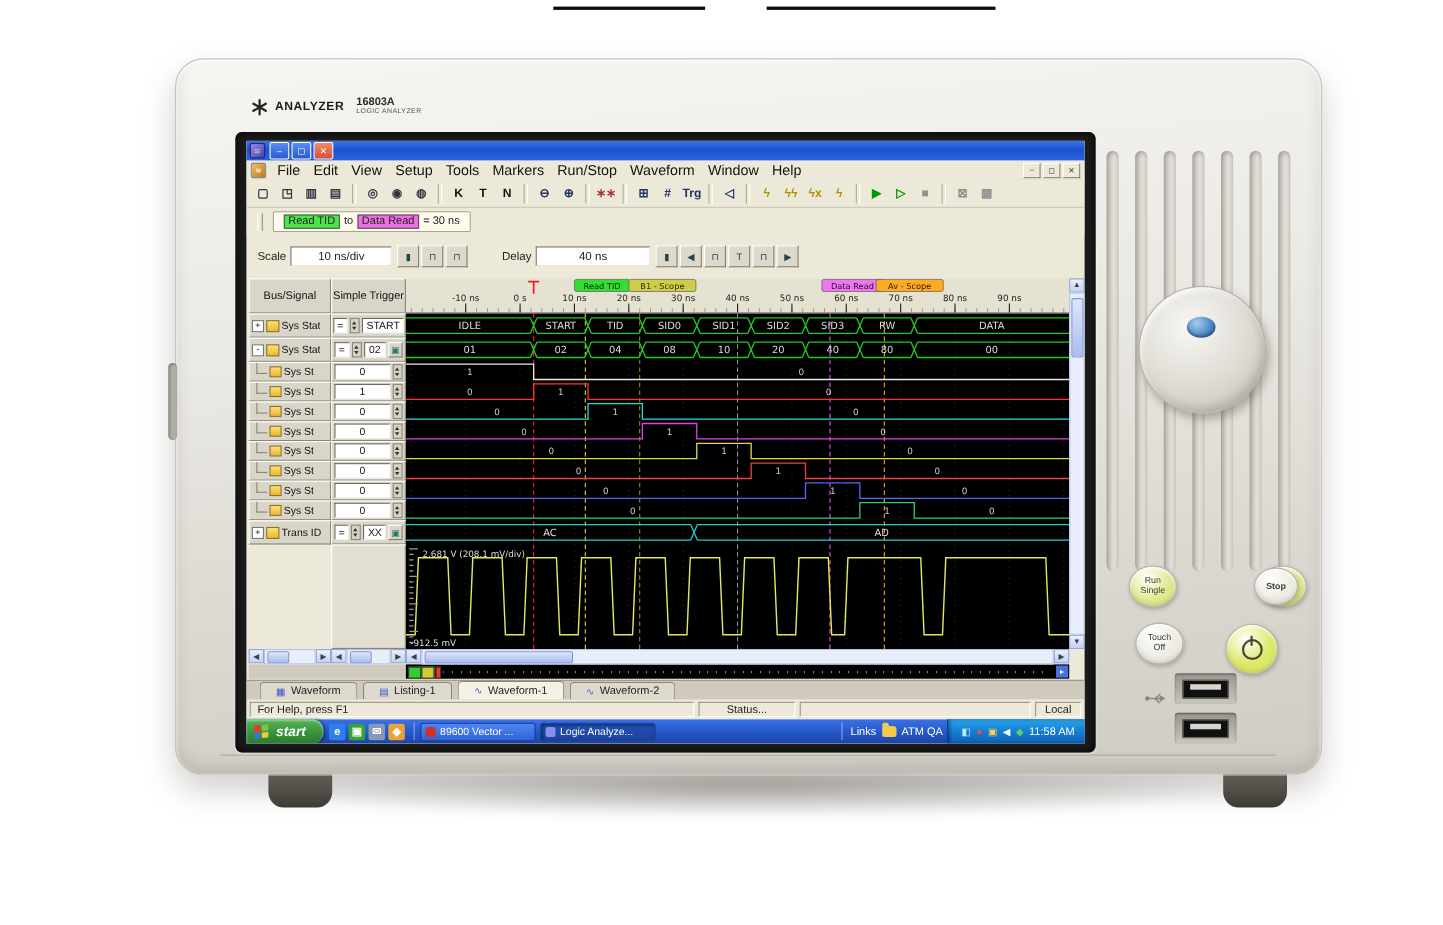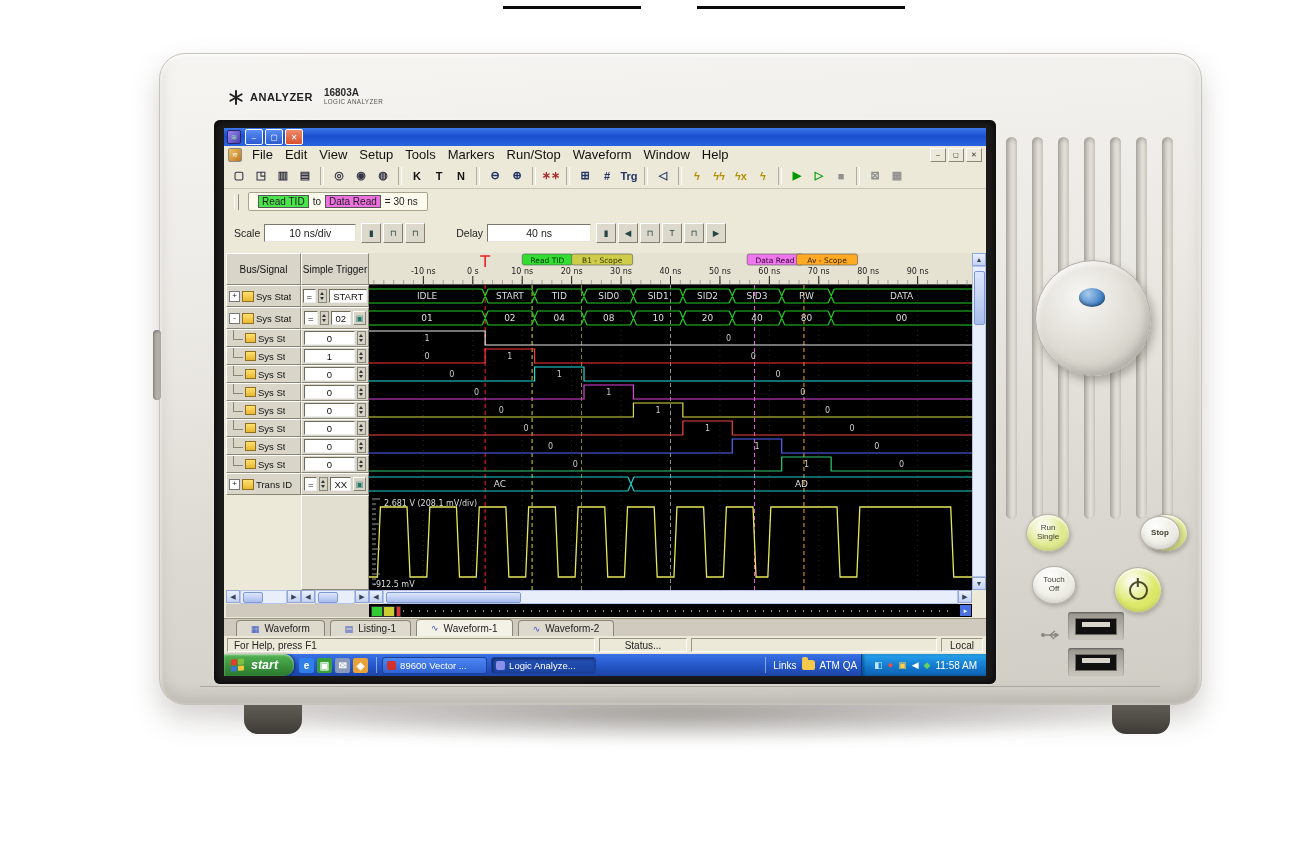--- a/index.html
+++ b/index.html
@@ -714,21 +714,21 @@
         <span class="tabicon">∿</span>
         <span>Waveform-1</span>
       </span>
       <span class="tab">
         <span class="tabicon">∿</span>
         <span>Waveform-2</span>
       </span>
     </div>
 
   <div id="statusbar">
-    <span class="scell" style="width:368px;">For Help, press F1</span>
+    <span class="scell" style="width:404px;">For Help, press F1</span>
     <span class="scell" style="width:88px;justify-content:center;">Status...</span>
     <span class="scell" style="flex:1;"></span>
     <span class="scell" style="width:42px;justify-content:center;">Local</span>
   </div>
 
   <div id="taskbar">
     <span id="startbtn">
       <span class="flag">
           <i></i>
           <i></i>

